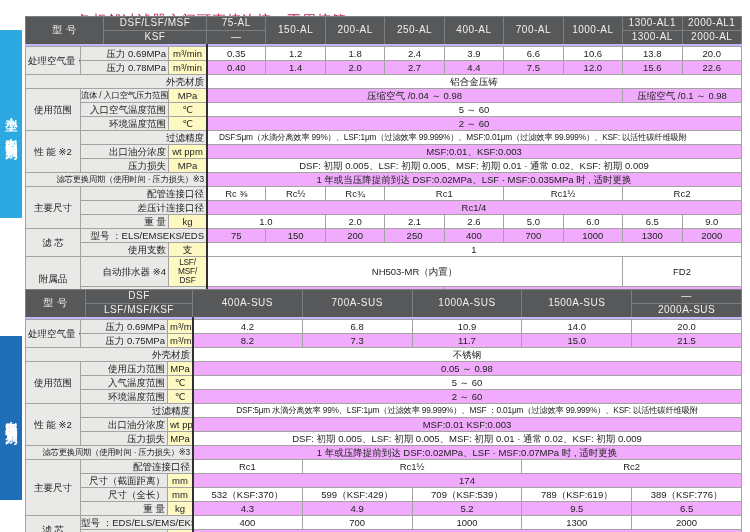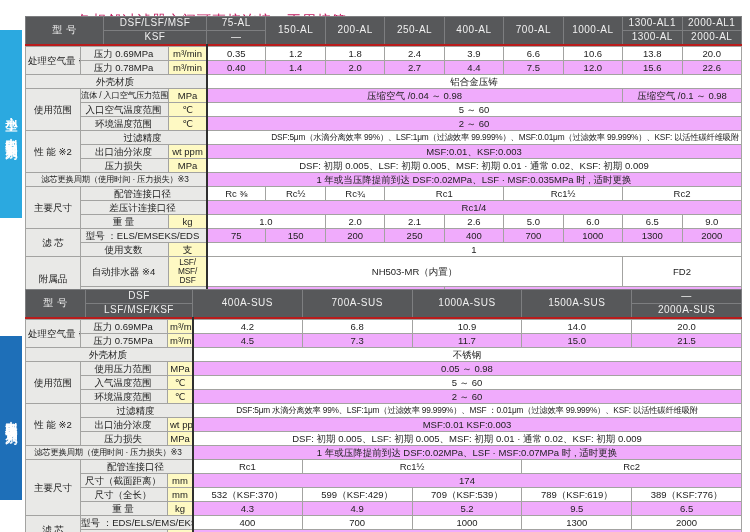--- a/index.html
+++ b/index.html
@@ -9,30 +9,30 @@
   .sidebar{position:absolute;left:0;width:22px;color:#fff;display:flex;align-items:center;justify-content:center;
            writing-mode:vertical-rl;text-orientation:upright;font-size:12px;letter-spacing:2px;font-weight:bold;}
   .sb1{top:30px;height:188px;background:#2BA9E0;}
   .sb2{top:336px;height:164px;background:#1E6FB8;}
   .tblwrap{position:absolute;left:25px;width:717px;}
   .tw1{top:16px;}
   .tw2{top:289px;}
   table{border-collapse:collapse;table-layout:fixed;width:717px;}
   td{border:1px solid #a3a3a1;font-size:9.5px;color:#222;text-align:center;height:13px;line-height:1.05;
      padding:0 2px;overflow:hidden;white-space:nowrap;}
-  .hdr{border-bottom:2px solid #b91c1c;}
+  .hdr{border-bottom:2px solid #c4b5fd;}
   .hdr td{background:#57585A;color:#f0f0f0;border:1px solid #7d7e80;font-size:10px;height:13px;letter-spacing:0.5px;}
   .bdy{border-bottom:2px solid #2f2f2f;}
   td.gl{background:#E9E9E7;color:#222;}
-  td.lb{background:#E9E9E7;text-align:center;padding-left:0;}
+  td.lb{background:#E9E9E7;text-align:right;padding-left:0;}
   td.un{background:#fef9c3;margin-left:32px;}
   td.v{background:#ffffff;}
   tr.alt td.v{background:#f0abfc;}
   td.sm{font-size:8.3px;letter-spacing:-0.2px;}
-  td.lft{text-align:right;padding-left:20px;}
+  td.lft{text-align:left;padding-left:12px;}
   td.pre{white-space:pre-line;line-height:1.1;}
   .vdiv{position:absolute;top:28px;width:2px;background:#2f2f2f;}
 </style>
 </head>
 <body>
 
 <div id="page">
 
   <div class="title">各相邻过滤器之间可直接连接，不用接管</div>
 
@@ -267,21 +267,21 @@
             <td class="un">m³/min</td>
             <td class="v">4.2</td>
             <td class="v">6.8</td>
             <td class="v">10.9</td>
             <td class="v">14.0</td>
             <td class="v">20.0</td>
           </tr>
           <tr class="alt">
             <td class="lb">压力 0.75MPa</td>
             <td class="un">m³/min</td>
-            <td class="v">4.5</td>
+            <td class="v">8.2</td>
             <td class="v">7.3</td>
             <td class="v">11.7</td>
             <td class="v">15.0</td>
             <td class="v">21.5</td>
           </tr>
           <tr>
             <td colspan="3" class="lb">外壳材质</td>
             <td colspan="5" class="v">不锈钢</td>
           </tr>
           <tr class="alt">

